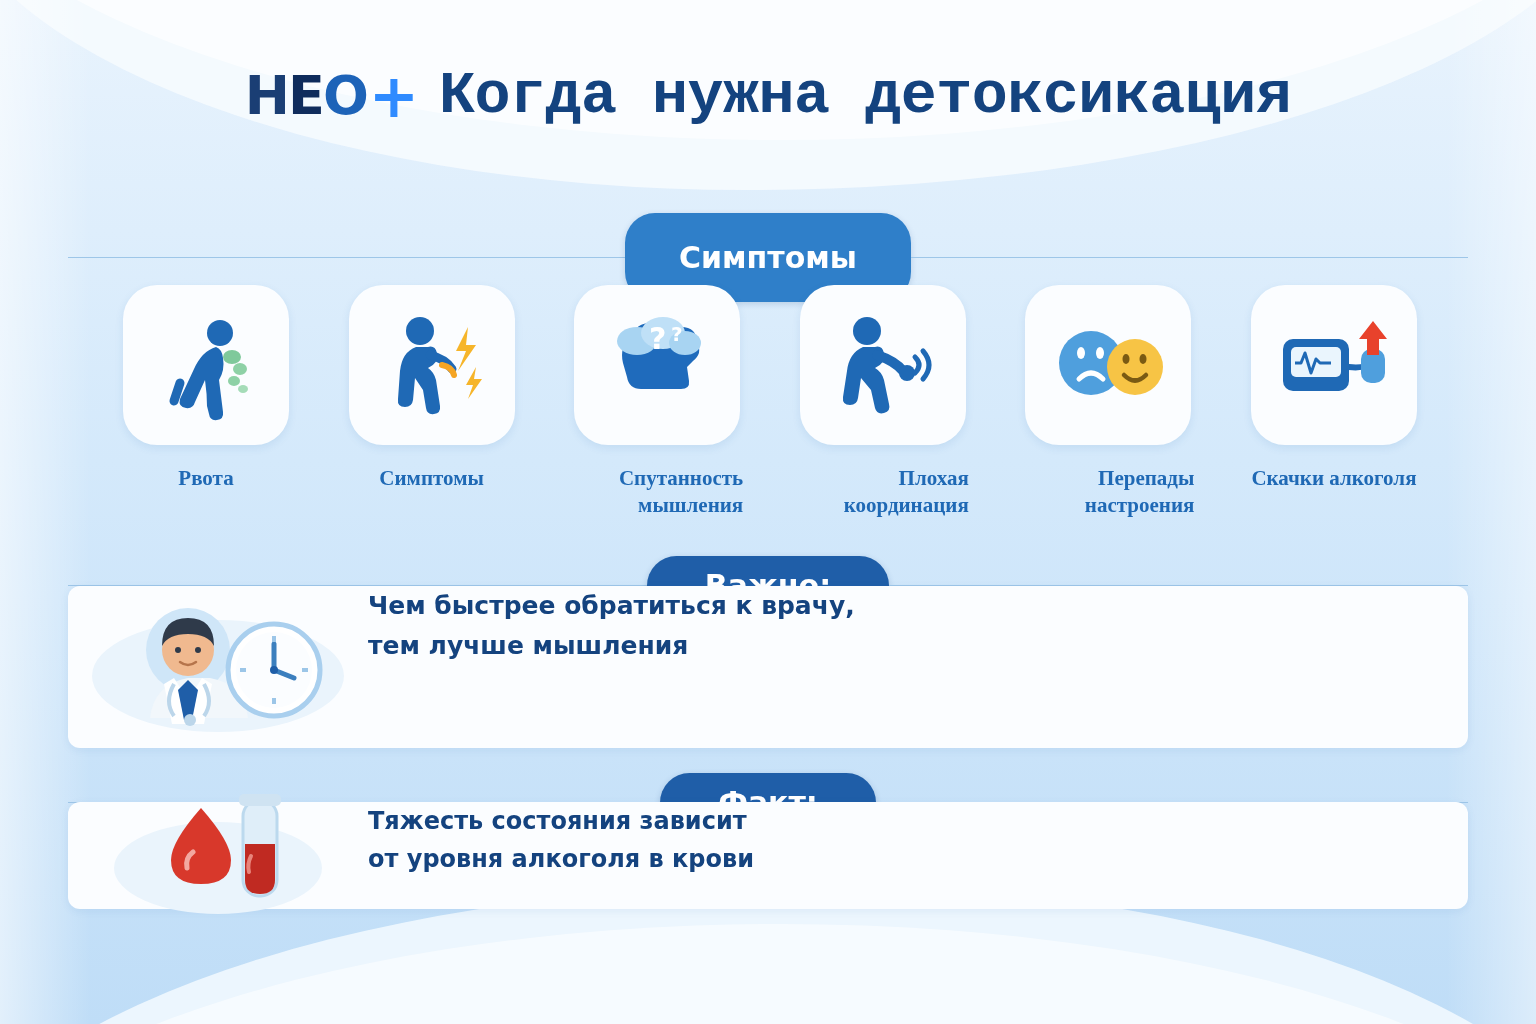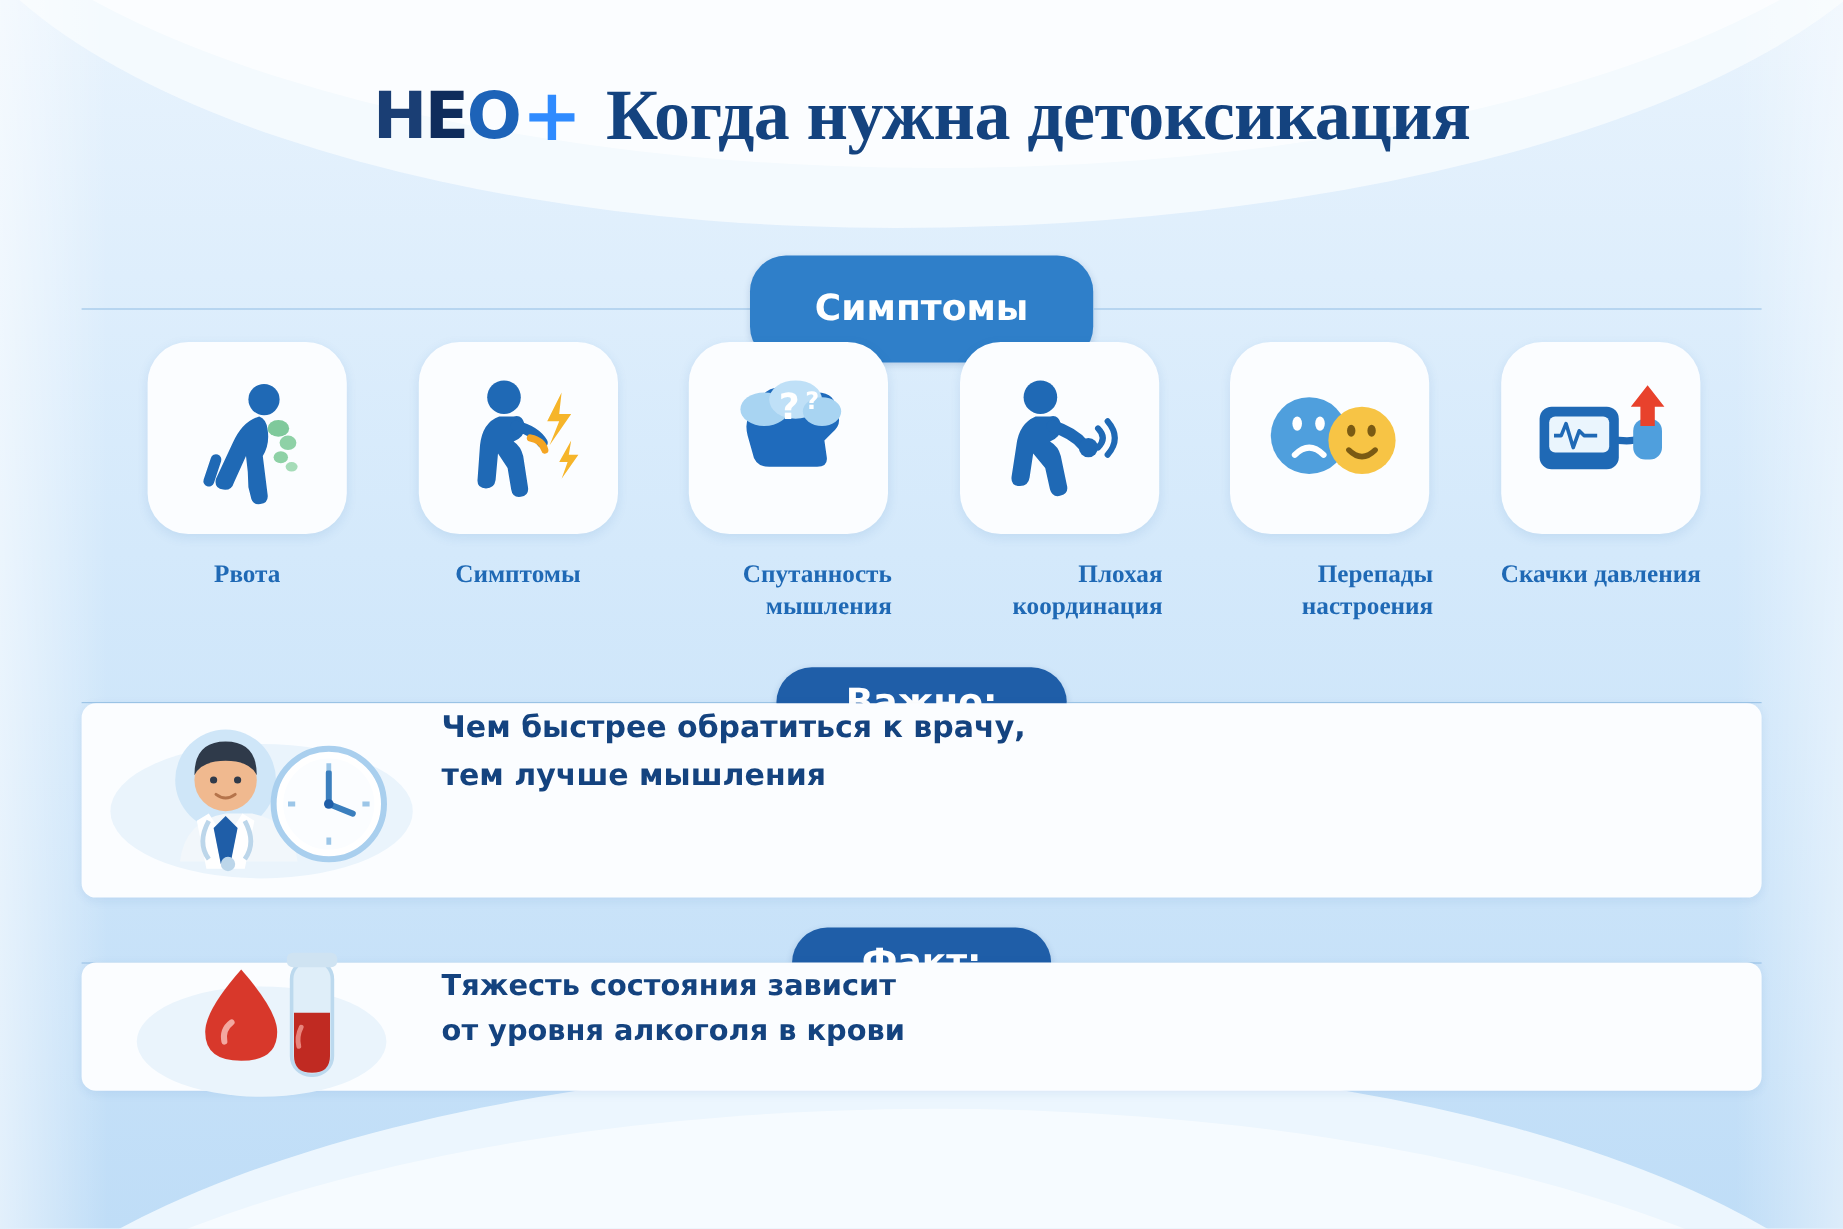--- a/index.html
+++ b/index.html
@@ -61,21 +61,21 @@
     display: flex; align-items: center;
     font-family: "DejaVu Sans", sans-serif;
     font-weight: 700; font-size: 54px; letter-spacing: -2px;
     line-height: 1;
   }
   .logo .n1 { color: #1a3e74; }
   .logo .n2 { color: #0f2c5c; }
   .logo .n3 { color: #1d63b8; }
   .logo .plus { color: #2f8bff; font-size: 60px; margin-left: 2px; font-weight: 700; }
   .title {
-    font-family: Liberation Serif, serif;
+    font-family: Liberation Mono, monospace;
     font-weight: 700;
     font-size: 60px;
     color: #14437f;
     letter-spacing: -0.5px;
     white-space: nowrap;
   }
 
   
   .section-head {
     position: absolute; left: 68px; right: 68px;
@@ -253,21 +253,21 @@
       <div class="sym-card">
         <svg width="130" height="120" viewBox="0 0 130 120">
           <rect x="14" y="34" width="66" height="52" rx="10" fill="#1f69b5"></rect>
           <rect x="22" y="42" width="50" height="30" rx="5" fill="#eaf5fd"></rect>
           <path d="M26 58 l6 0 l4-10 l6 20 l5-14 l4 4 l11 0" stroke="#1f69b5" stroke-width="3" fill="none" stroke-linejoin="round"></path>
           <path d="M80 62 q18 2 22 -6" stroke="#1f69b5" stroke-width="6" fill="none" stroke-linecap="round"></path>
           <rect x="92" y="44" width="24" height="34" rx="10" fill="#4f9fdd"></rect>
           <path d="M104 16 l14 18 l-8 0 l0 16 l-12 0 l0-16 l-8 0 z" fill="#e8422c"></path>
         </svg>
       </div>
-      <div class="sym-label">Скачки давления</div>
+      <div class="sym-label">Скачки алкоголя</div>
     </div>
 
   </div>
 
   <div class="section-head" style="top:556px;">
     <div class="rule"></div>
     <div class="pill pill-important">Важно:</div>
     <div class="rule"></div>
   </div>
 

